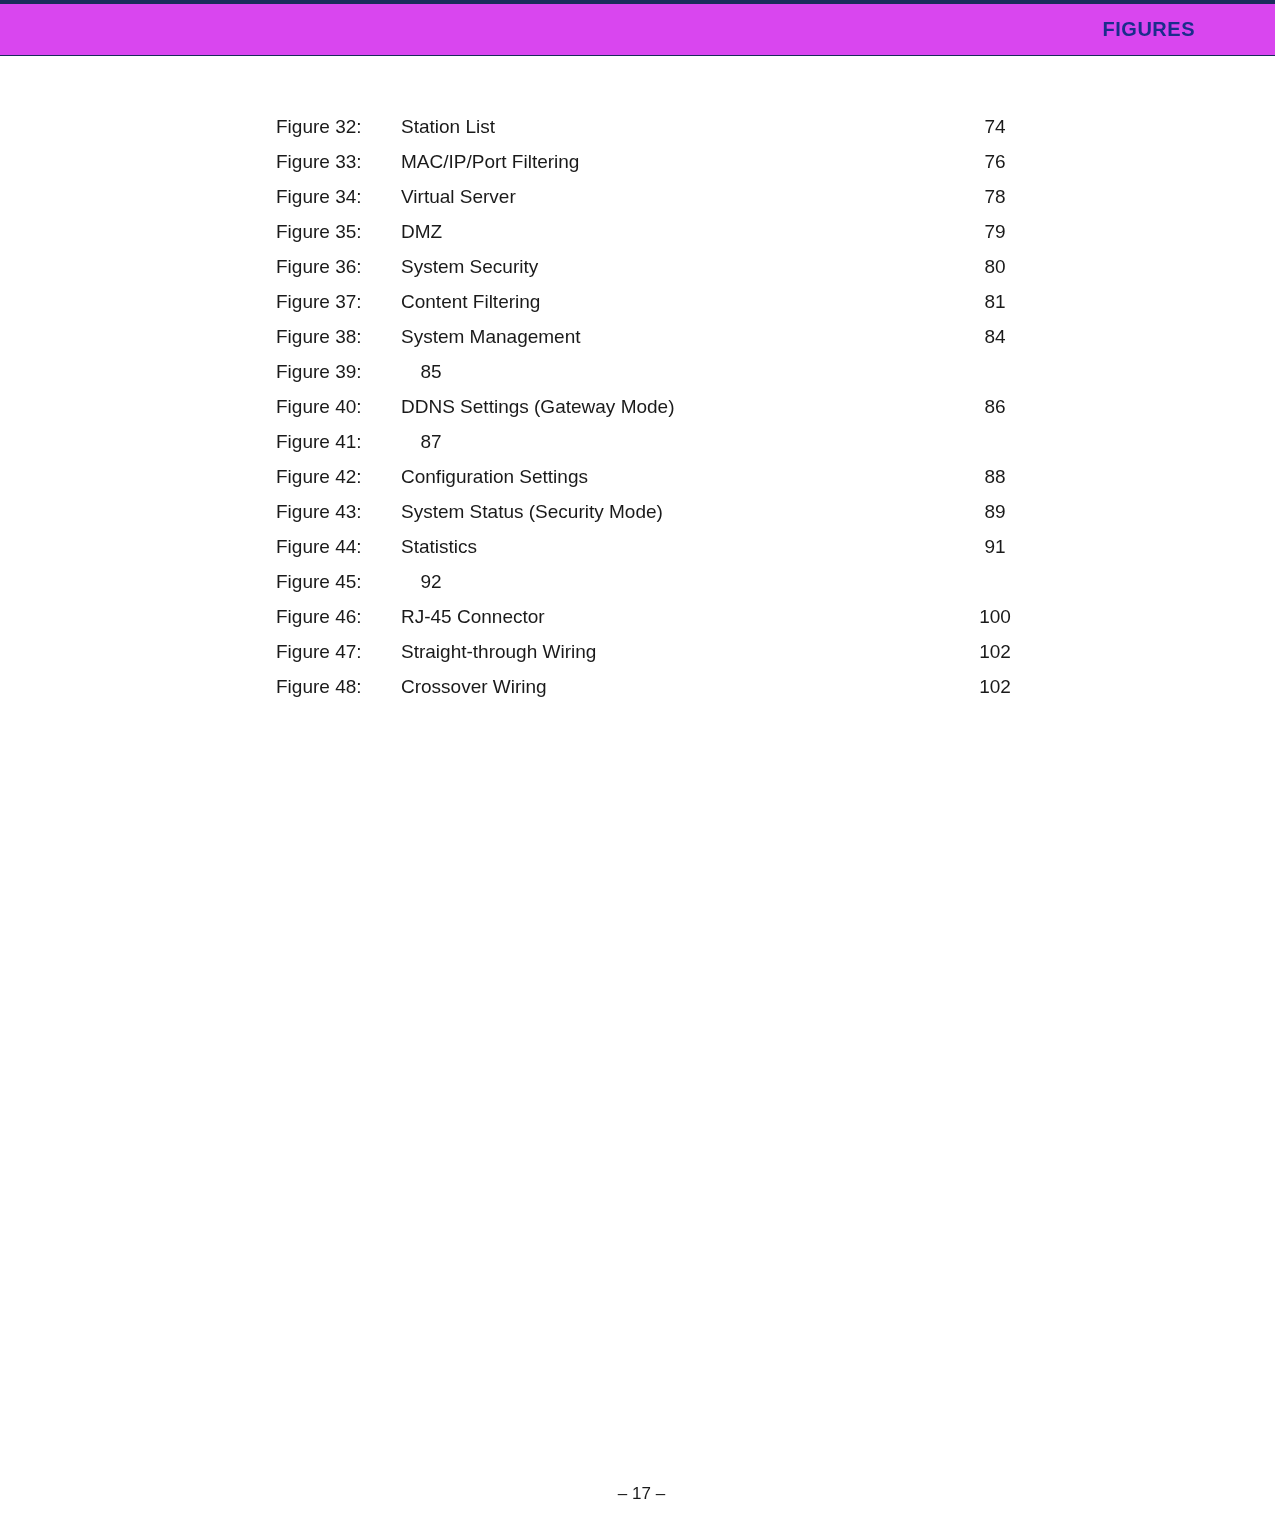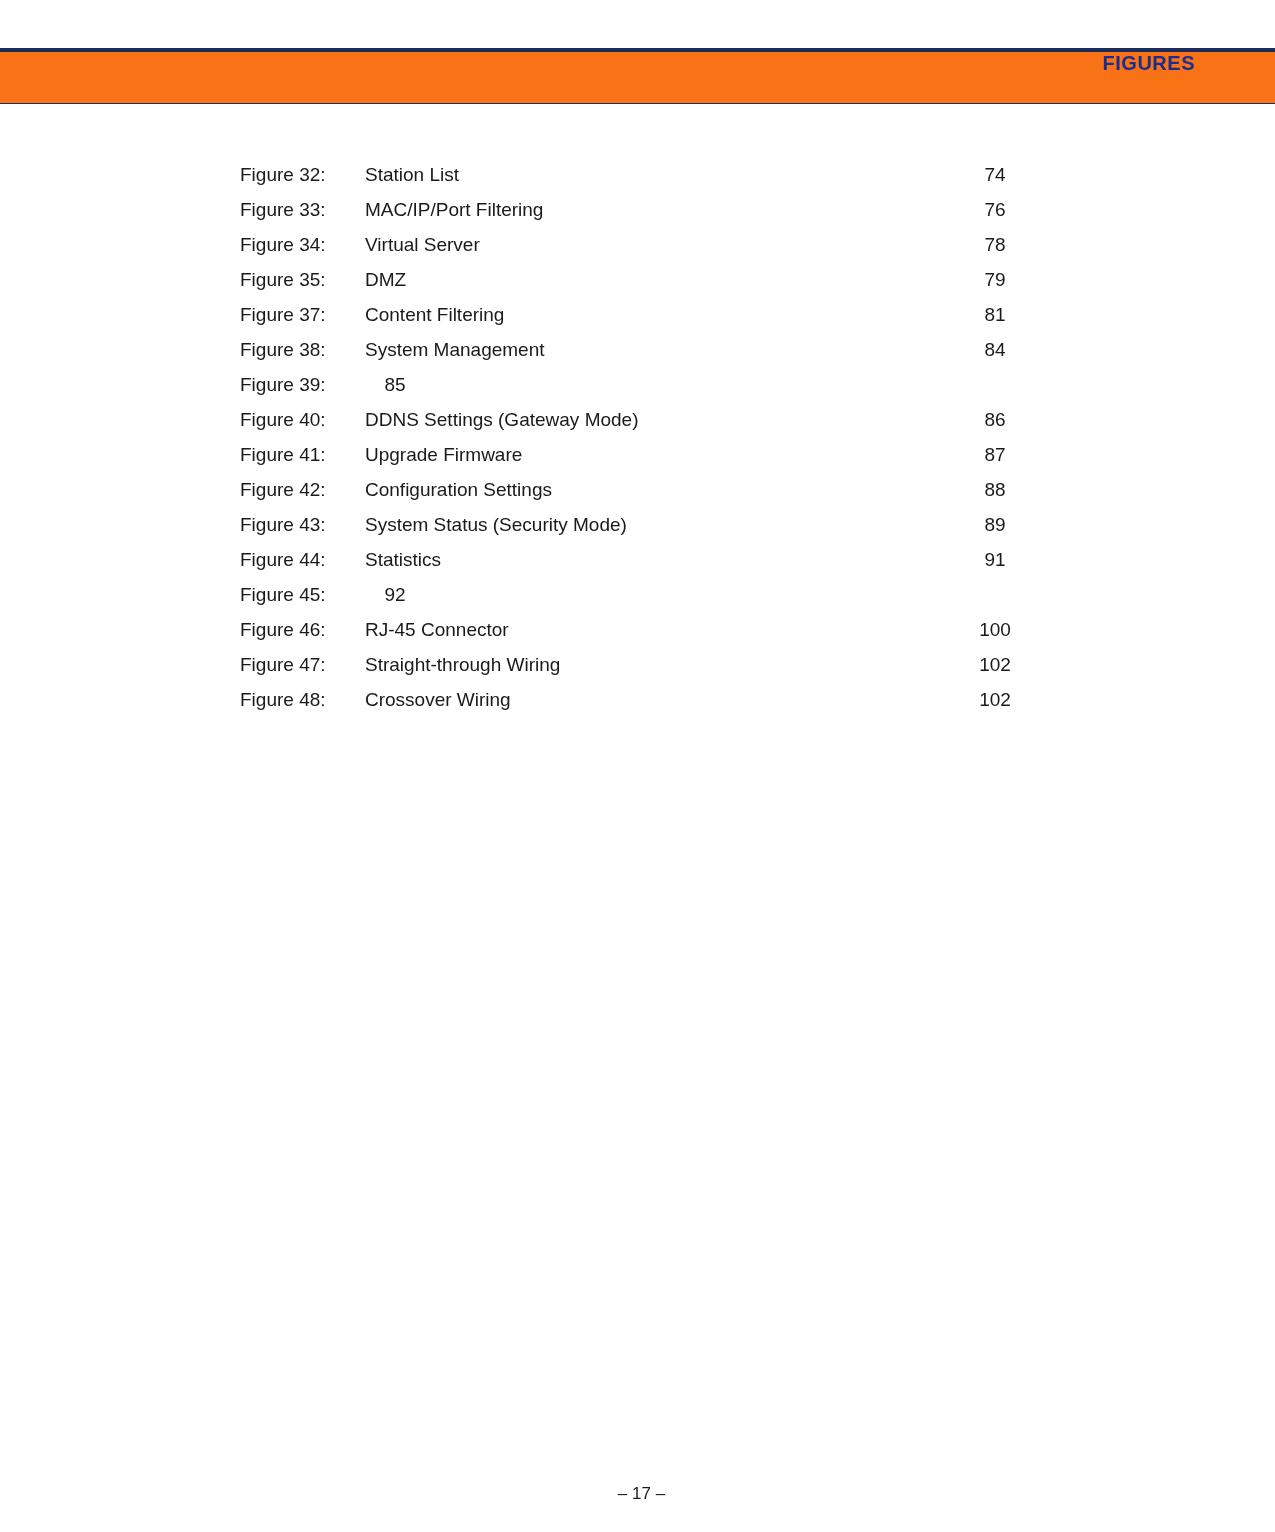--- a/index.html
+++ b/index.html
@@ -8,46 +8,46 @@
       box-sizing: border-box;
     }
     body {
       font-family: Verdana, Geneva, sans-serif;
       background: #ffffff;
       width: 1275px;
       height: 1532px;
       position: relative;
     }
     .header-bar {
-      background: #f97316;
+      background: #d946ef;
       border-top: 4px solid #1a2d5c;
       border-bottom: 1px solid #1a2d5c;
       height: 56px;
       display: flex;
-      align-items: flex-start;
+      align-items: center;
       justify-content: flex-end;
       padding-right: 80px;
-      margin-top: 48px;
     }
     .header-title {
       color: #1a2d8c;
       font-weight: bold;
       font-size: 20px;
       font-variant: small-caps;
       letter-spacing: 0.5px;
     }
     .content {
       padding: 60px 250px 0 240px;
     }
     .figure-row {
       display: flex;
       align-items: baseline;
       margin-bottom: 13px;
       font-size: 19px;
       color: #1a1a1a;
+      margin-left: 36px;
     }
     .figure-label {
       width: 125px;
       flex-shrink: 0;
     }
     .figure-title {
       flex: 1;
     }
     .figure-page {
       text-align: center;
@@ -86,41 +86,45 @@
         <span class="figure-label">Figure 34:</span>
         <span class="figure-title">Virtual Server</span>
         <span class="figure-page">78</span>
       </div>
       <div class="figure-row">
         <span class="figure-label">Figure 35:</span>
         <span class="figure-title">DMZ</span>
         <span class="figure-page">79</span>
       </div>
       <div class="figure-row">
+        <span class="figure-label">Figure 36:</span>
+        <span class="figure-title">System Security</span>
+        <span class="figure-page">80</span>
+      </div>
+      <div class="figure-row">
         <span class="figure-label">Figure 37:</span>
         <span class="figure-title">Content Filtering</span>
         <span class="figure-page">81</span>
       </div>
       <div class="figure-row">
         <span class="figure-label">Figure 38:</span>
         <span class="figure-title">System Management</span>
         <span class="figure-page">84</span>
       </div>
       <div class="figure-row">
         <span class="figure-label">Figure 39:</span>
         <span class="figure-page">85</span>
       </div>
       <div class="figure-row">
         <span class="figure-label">Figure 40:</span>
         <span class="figure-title">DDNS Settings (Gateway Mode)</span>
         <span class="figure-page">86</span>
       </div>
       <div class="figure-row">
         <span class="figure-label">Figure 41:</span>
-        <span class="figure-title">Upgrade Firmware</span>
         <span class="figure-page">87</span>
       </div>
       <div class="figure-row">
         <span class="figure-label">Figure 42:</span>
         <span class="figure-title">Configuration Settings</span>
         <span class="figure-page">88</span>
       </div>
       <div class="figure-row">
         <span class="figure-label">Figure 43:</span>
         <span class="figure-title">System Status (Security Mode)</span>

